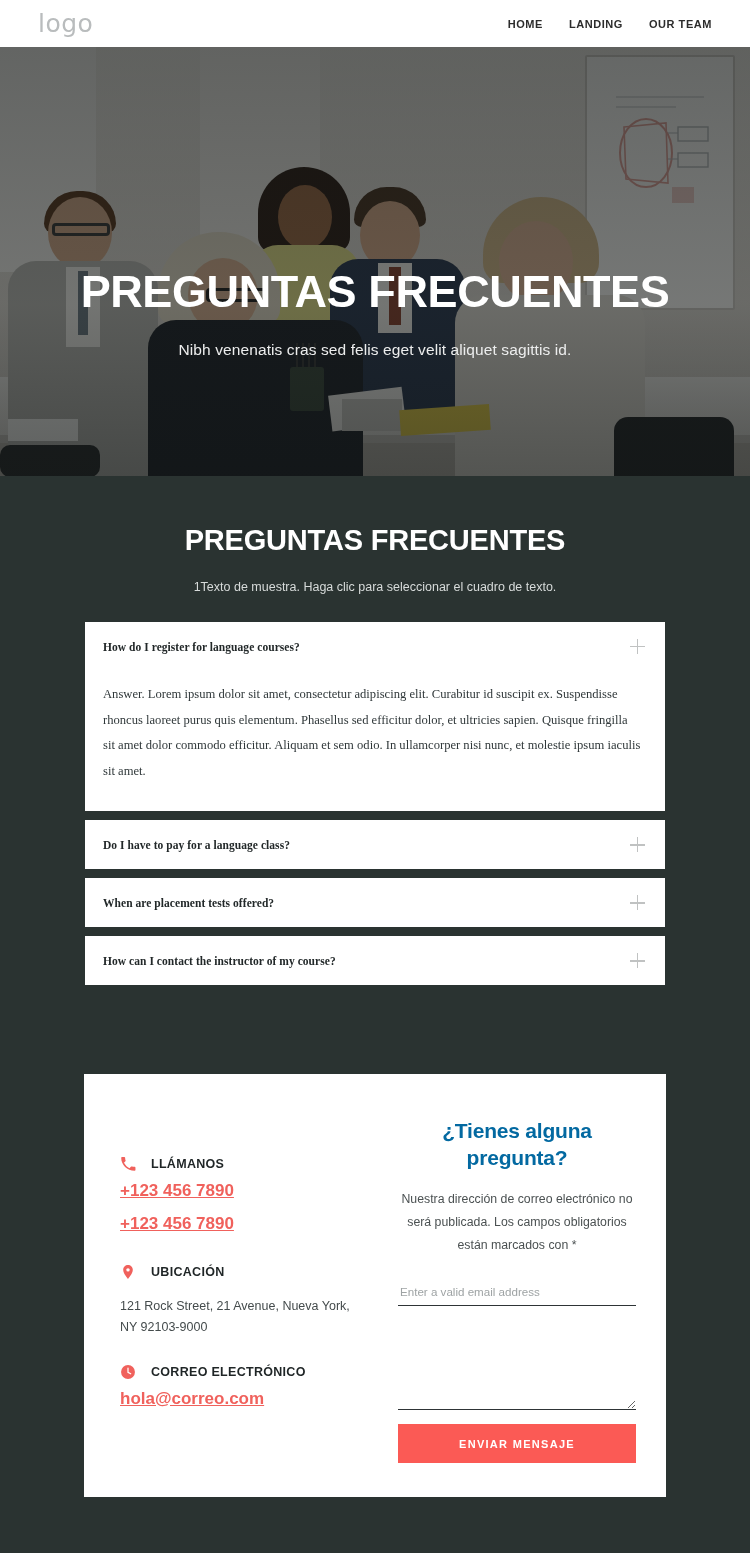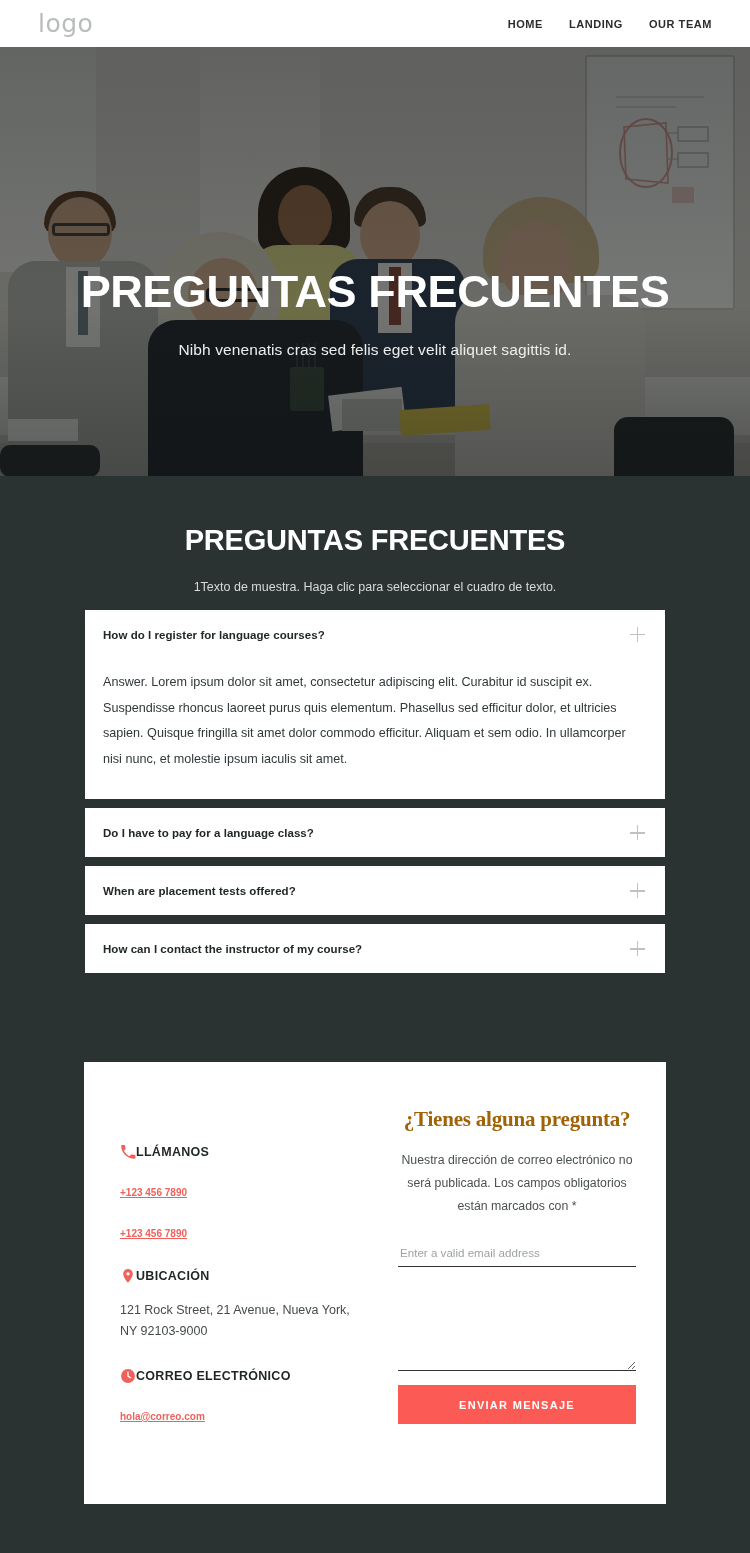--- a/index.html
+++ b/index.html
@@ -115,21 +115,21 @@
   
   .faq-section{ background:#2a3331; padding:48px 0 0 0; }
   .faq-title{
     text-align:center; color:#ffffff; font-size:29px; font-weight:700;
     letter-spacing:-0.2px; text-transform:uppercase;
   }
   .faq-sub{
     text-align:center; color:#d7dbda; font-size:12.5px; font-weight:400;
     margin-top:23px;
   }
-  .faq-list{ width:580px; margin:16px auto 0 auto; }
+  .faq-list{ width:580px; margin:28px auto 0 auto;font-family:Liberation Serif, serif; }
   .faq-item{ background:#ffffff; margin-bottom:9px; }
   .faq-head{
     display:flex; align-items:center; justify-content:space-between;
     padding:17px 20px 17px 18px; cursor:pointer;
   }
   .faq-q{ font-size:11.5px; font-weight:700; color:#222829; letter-spacing:0.05px; }
   .faq-plus{
     width:15px; height:15px; position:relative; flex:none; opacity:.55;
   }
   .faq-plus::before,.faq-plus::after{
@@ -144,39 +144,39 @@
   .contact-section{
     position:relative; background:#2a3331; padding:80px 0 62px 0;
   }
   .contact-card{
     position:relative; z-index:5; width:582px; margin:0 auto;
     background:#ffffff; display:flex; padding:34px 0 34px 0;
     min-height:398px;
   }
   .contact-left{ width:300px; padding:48px 18px 20px 36px; }
   .c-group{ margin-bottom:25px; }
-  .c-head{ display:flex; align-items:center; gap:0; }
+  .c-head{ display:flex; align-items:center; gap:15px; }
   .c-label{
     font-size:12.5px; font-weight:700; color:#1f2526; letter-spacing:.3px;
     text-transform:uppercase;
   }
   .c-icon{ width:16px; height:16px; flex:none; display:block; }
   .c-line{
     display:block; font-size:12.5px; color:#444b4c; font-weight:400;
     line-height:1.72; margin-top:16px;
   }
   .c-link{
-    display:block; font-size:10px; color:#f0615c; font-weight:700;
-    text-decoration:underline; line-height:1.72; margin-top:24px;
+    display:block; font-size:17px; color:#f0615c; font-weight:700;
+    text-decoration:underline; line-height:1.72; margin-top:4px;
     cursor:pointer; width:max-content;
   }
   .contact-right{ width:282px; padding:10px 30px 0 14px; }
   .form-title{
-    text-align:center; font-size:21px; font-weight:700; color:#a16207;
-    line-height:1.28; letter-spacing:-0.2px;font-family:Liberation Serif, serif;
+    text-align:center; font-size:21px; font-weight:700; color:#0369a1;
+    line-height:1.28; letter-spacing:-0.2px;
   }
   .form-desc{
     text-align:center; font-size:12.3px; color:#4b5152; font-weight:400;
     line-height:1.88; margin-top:16px;
   }
   .form-fields{ margin-top:24px; }
   .f-input{
     display:block; width:100%; border:none; border-bottom:1.6px solid #2e3436;
     background:transparent; font-size:11.6px; color:#3b4142; padding:4px 2px 7px 2px;
     font-family:"Liberation Sans", sans-serif; margin-bottom:18px; outline:none;

